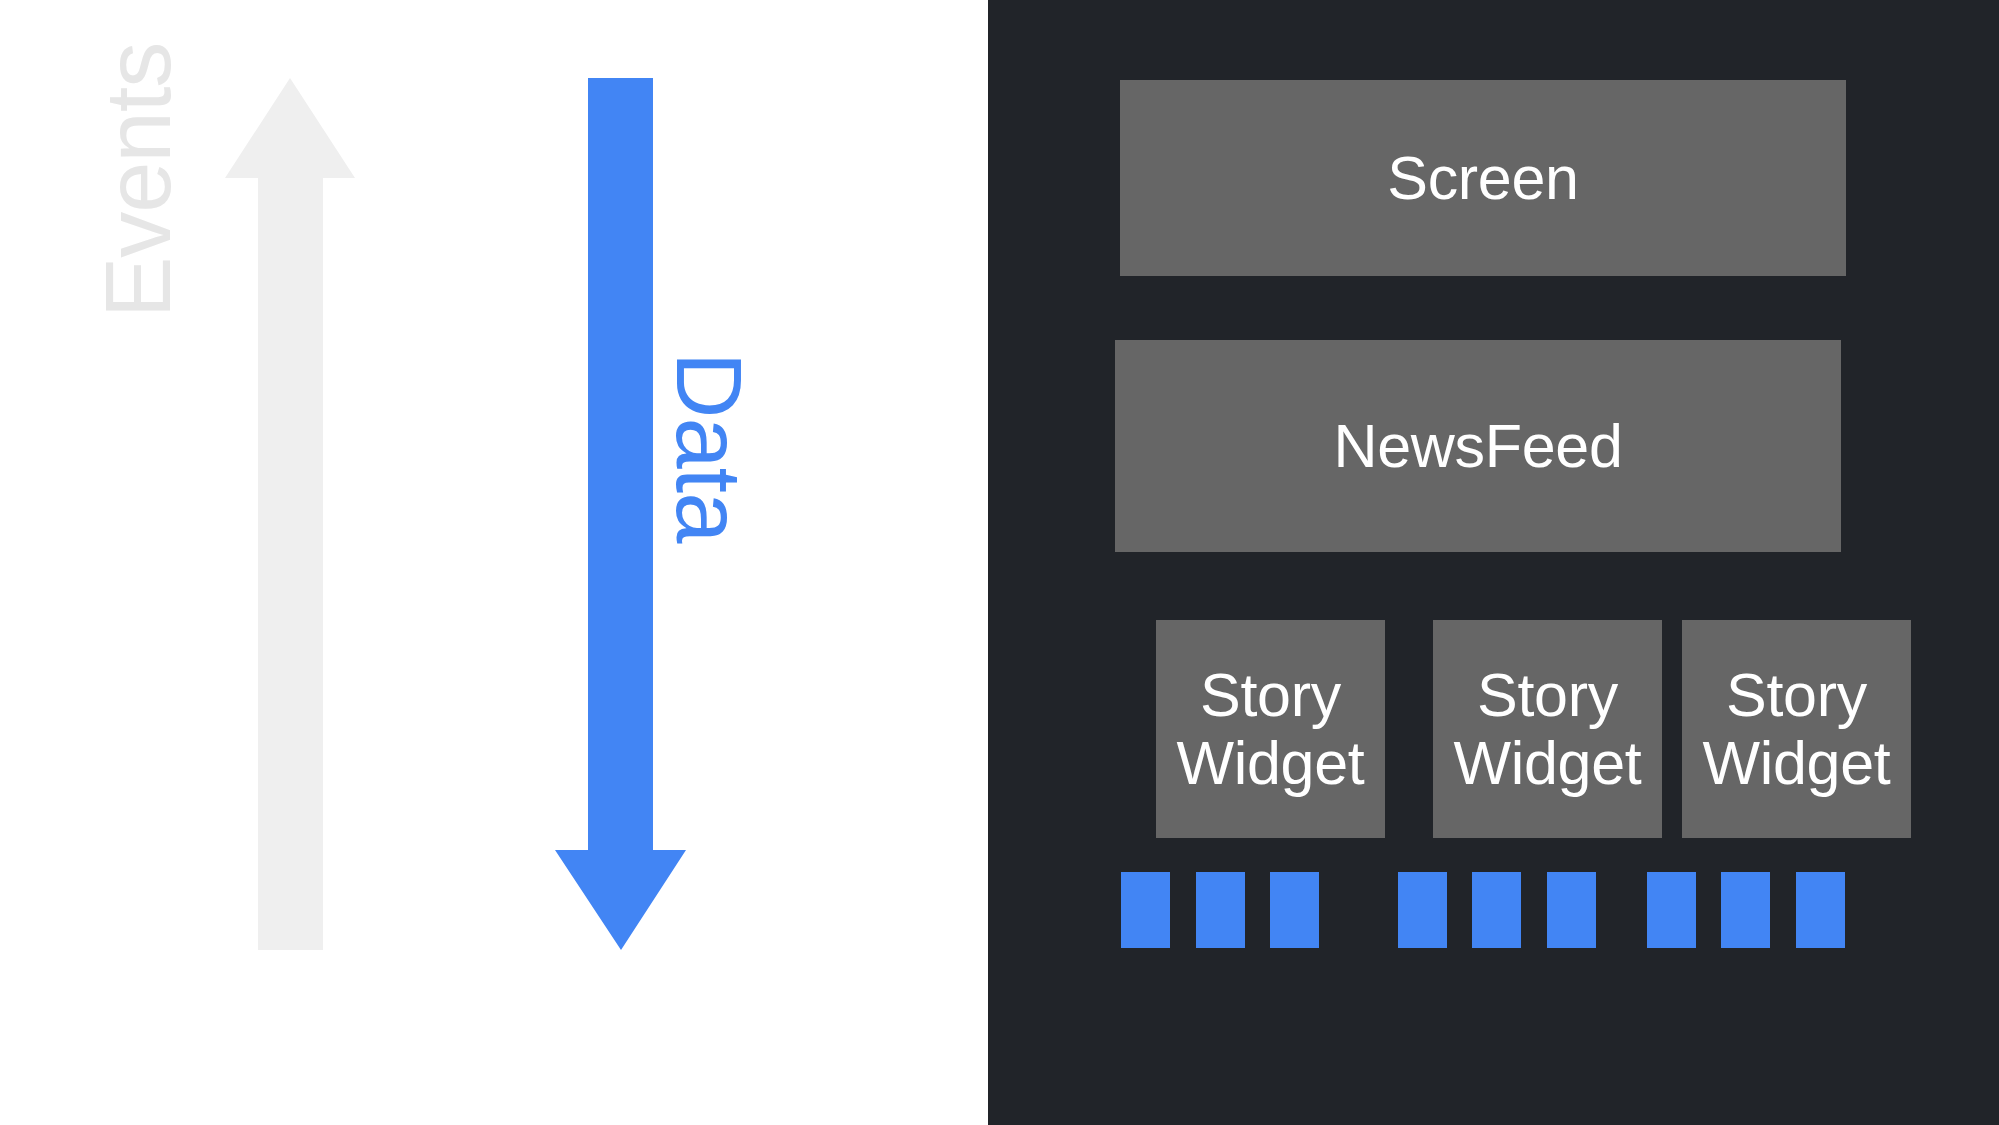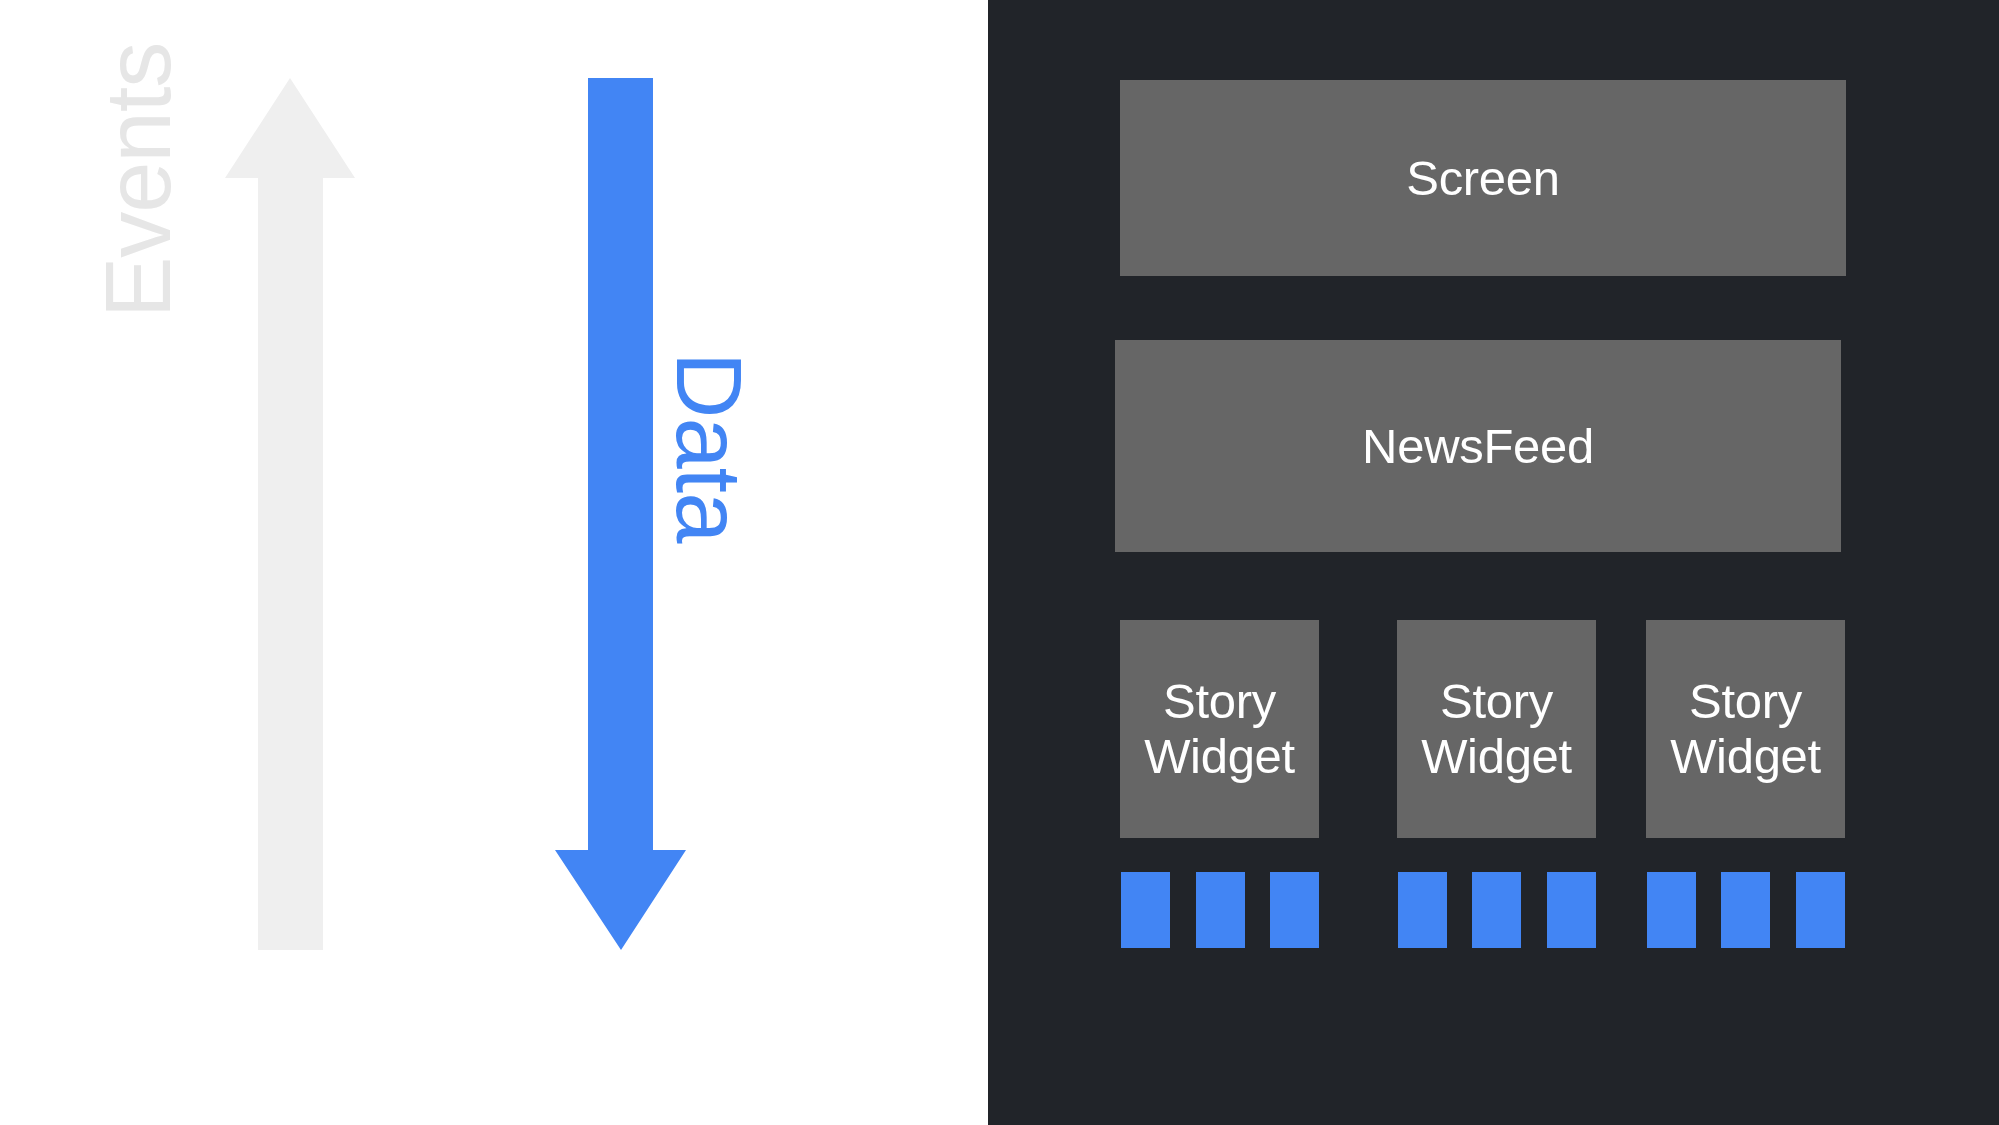--- a/index.html
+++ b/index.html
@@ -59,30 +59,30 @@
   }
 
   .node-box {
     position: absolute;
     background: #666666;
     display: flex;
     align-items: center;
     justify-content: center;
     text-align: center;
     color: #ffffff;
-    font-size: 49px;
+    font-size: 61px;
     font-weight: 400;
     line-height: 1.12;
     letter-spacing: -0.3px;
   }
 
   #screen-box   { left: 132px; top: 80px;  width: 726px; height: 196px; }
   #newsfeed-box { left: 127px; top: 340px; width: 726px; height: 212px; }
 
-  .story-box { top: 620px; width: 199px; height: 218px; }
+  .story-box { top: 620px; width: 229px; height: 218px; margin-left: 36px; }
   #story-box-0 { left: 132px; }
   #story-box-1 { left: 409px; }
   #story-box-2 { left: 658px; }
 
   .event-bar {
     position: absolute;
     top: 872px;
     width: 49px;
     height: 76px;
     background: #4285f4;

